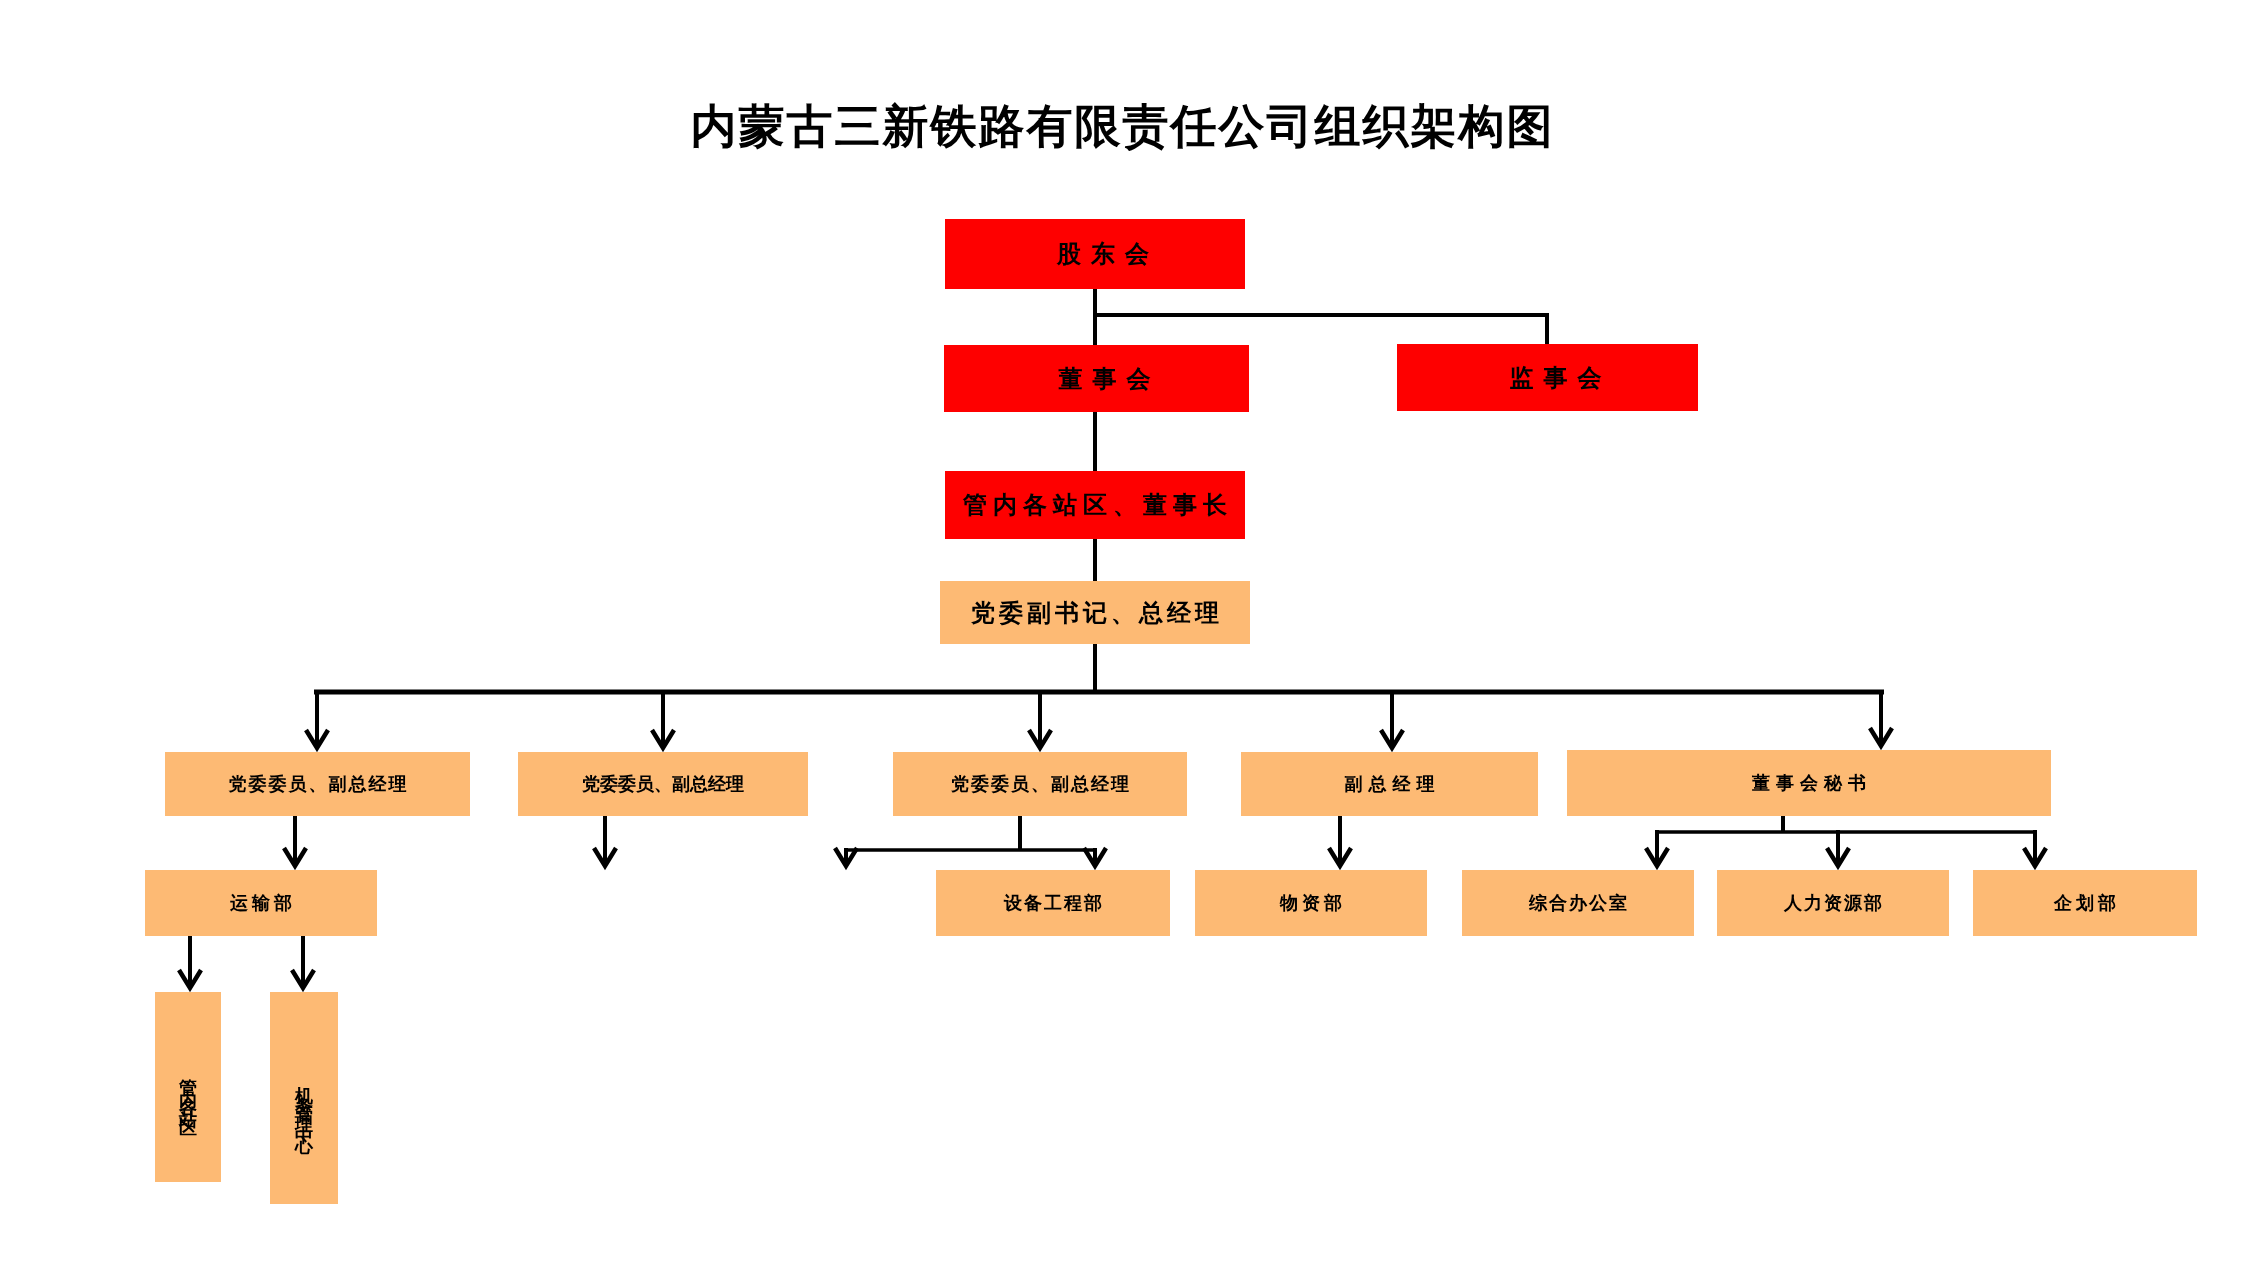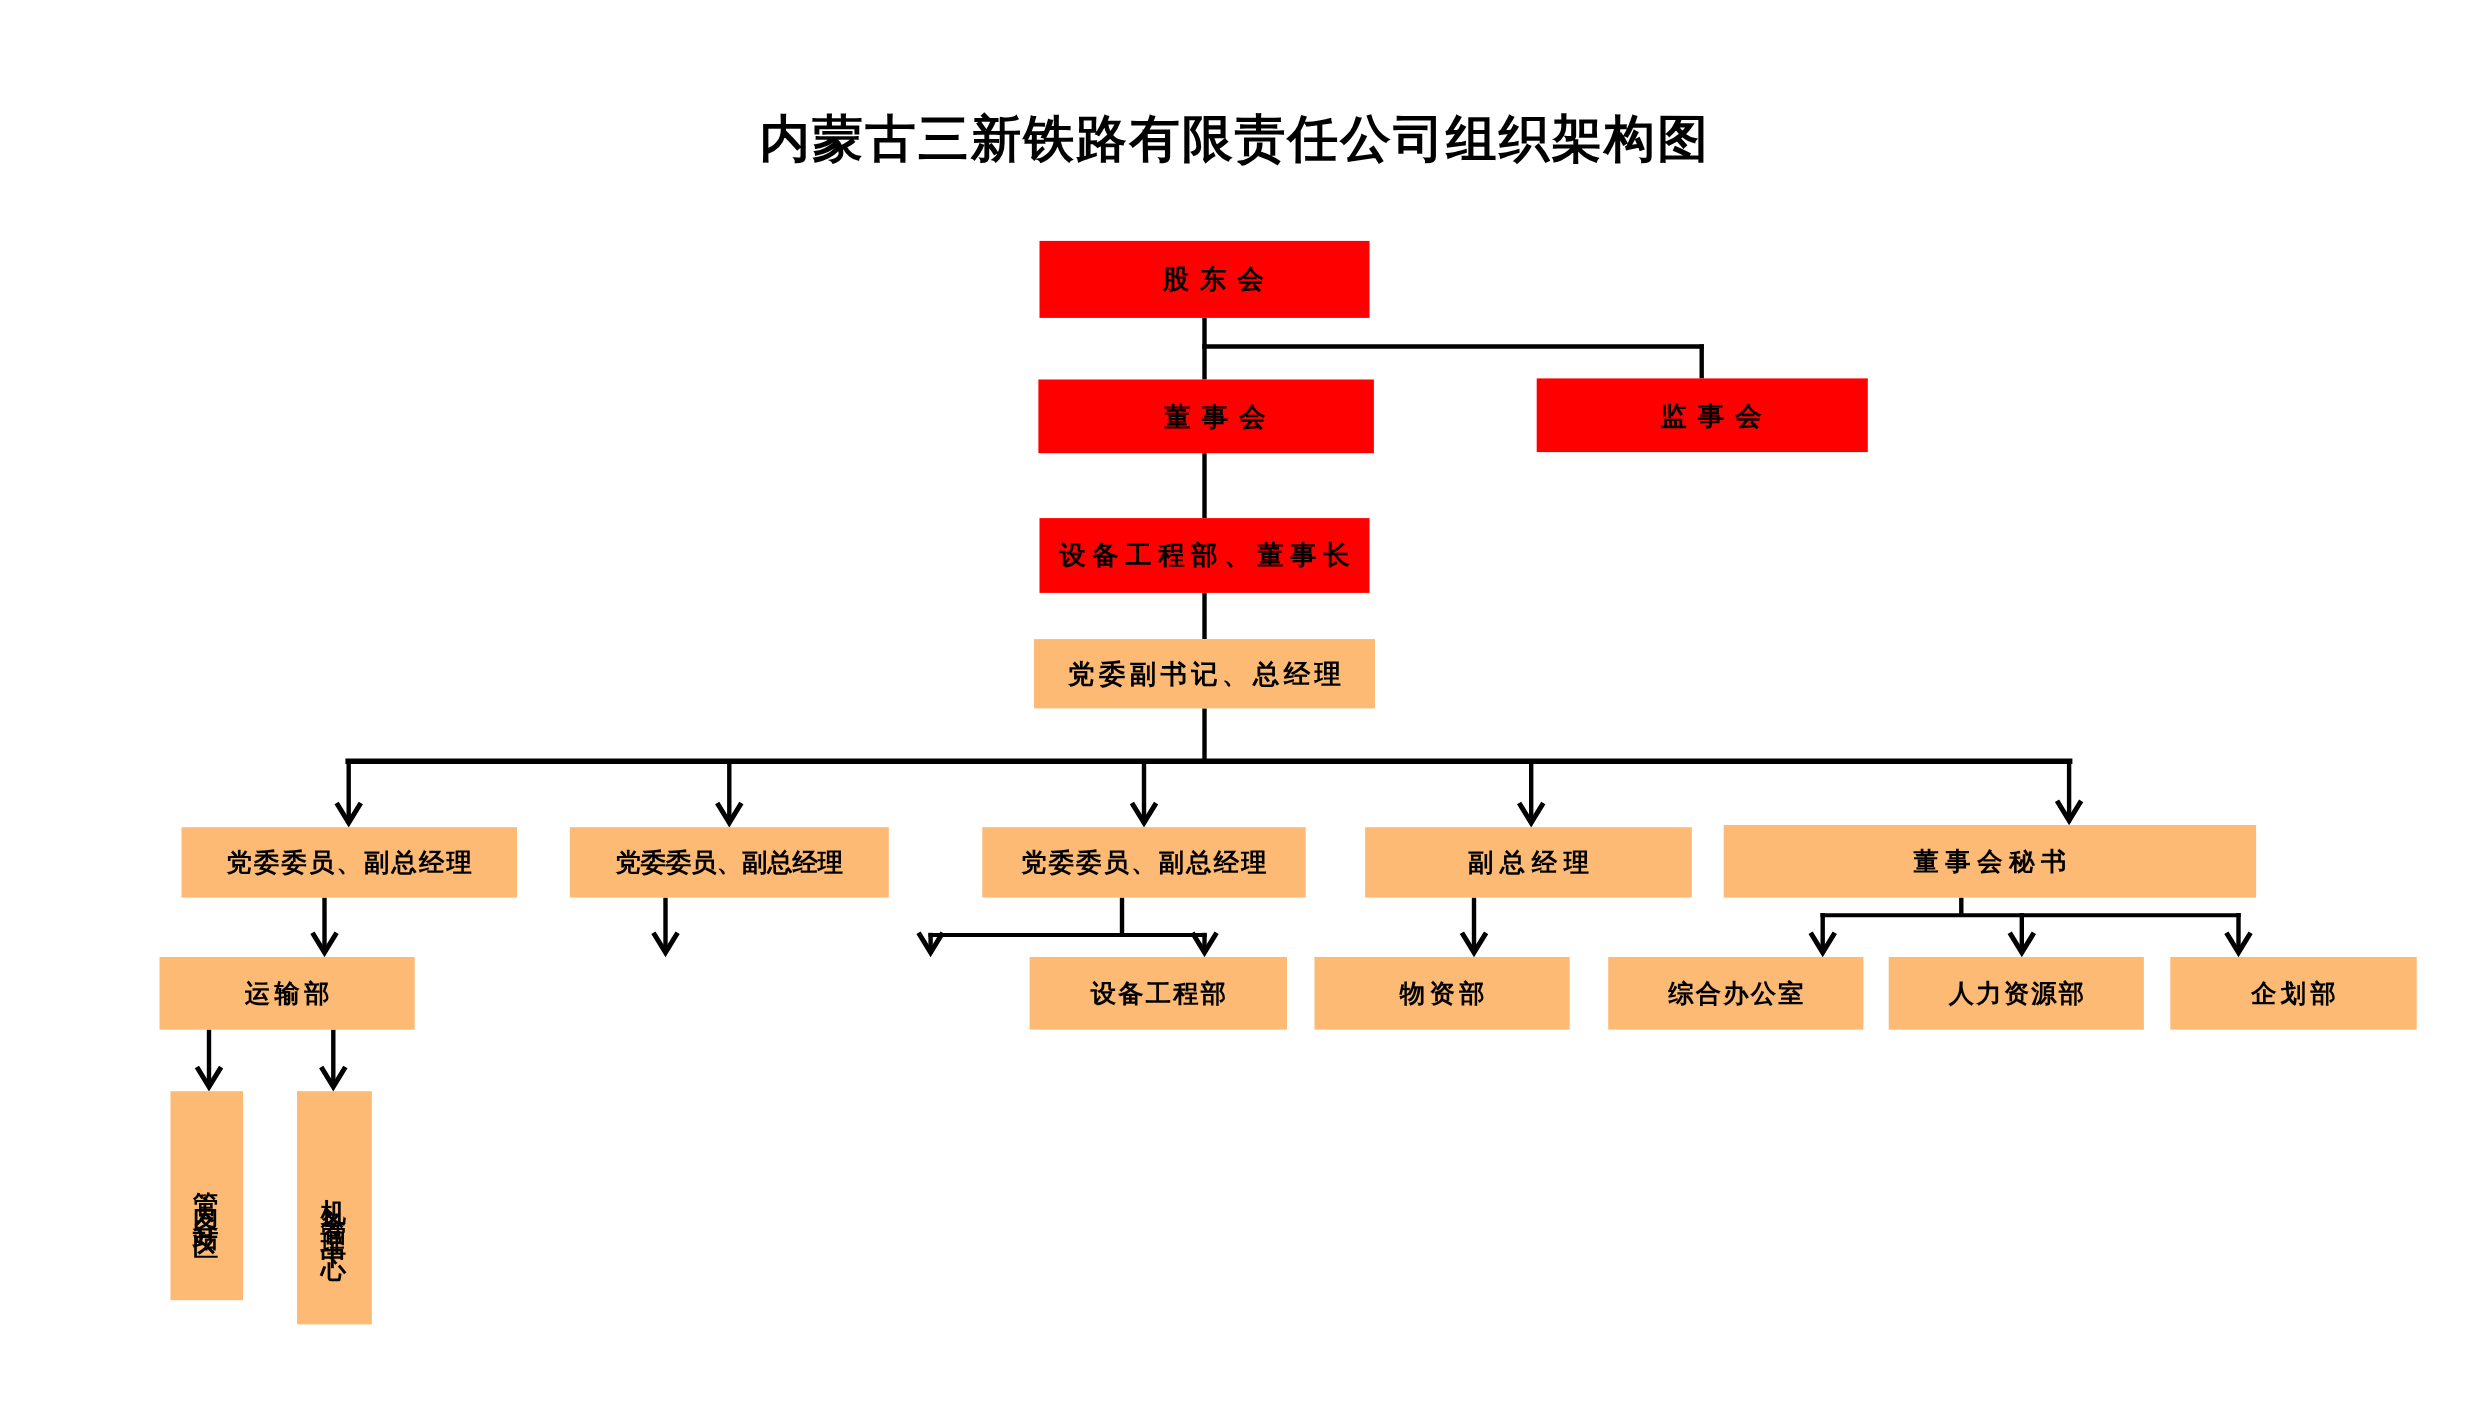--- a/index.html
+++ b/index.html
@@ -29,21 +29,21 @@
     align-items: center;
     justify-content: center;
     text-align: center;
     font-weight: bold;
     color: #000000;
     box-sizing: border-box;
   }
   .red  { background: #fe0000; }
   .blue { background: #fdba74; }
   .fs24 { font-size: 24px; }
-  .fs23 { font-size: 23px; text-align: center; }
+  .fs23 { font-size: 18px; text-align: center; }
   .ls10 { letter-spacing: 10px; padding-left: 26px; }
   .ls6  { letter-spacing: 6px;  padding-left: 6px; }
   .ls4  { letter-spacing: 4px;  padding-left: 4px; }
   .ls2  { letter-spacing: 2px;  padding-left: 2px; }
   .ls0  { letter-spacing: 0; }
   .vertical {
     writing-mode: vertical-rl;
     text-orientation: upright;
     letter-spacing: 10px;
     padding-left: 0;
@@ -103,21 +103,21 @@
 
     <line x1="190" y1="924" x2="190" y2="976" marker-end="url(#arrowhead)"></line>
     <line x1="303" y1="924" x2="303" y2="976" marker-end="url(#arrowhead)"></line>
   </svg>
 
   <div class="node red fs24 ls10" style="left:945px;top:207px;width:300px;height:70px">股东会</div>
 
   <div class="node red fs24 ls10" style="left:944px;top:333px;width:305px;height:67px">董事会</div>
   <div class="node red fs24 ls10" style="left:1397px;top:332px;width:301px;height:67px">监事会</div>
 
-  <div class="node red fs24 ls6" style="left:945px;top:459px;width:300px;height:68px">设备工程部、董事长</div>
+  <div class="node red fs24 ls6" style="left:945px;top:459px;width:300px;height:68px">管内各站区、董事长</div>
 
   <div class="node blue fs24 ls4" style="left:940px;top:569px;width:310px;height:63px">党委副书记、总经理</div>
 
   <div class="node blue fs23 ls2" style="left:165px;top:740px;width:305px;height:64px">党委委员、副总经理</div>
   <div class="node blue fs23 ls0" style="left:518px;top:740px;width:290px;height:64px">党委委员、副总经理</div>
   <div class="node blue fs23 ls2" style="left:893px;top:740px;width:294px;height:64px">党委委员、副总经理</div>
   <div class="node blue fs23 ls6" style="left:1241px;top:740px;width:297px;height:64px">副总经理</div>
   <div class="node blue fs23 ls6" style="left:1567px;top:738px;width:484px;height:66px">董事会秘书</div>
 
   <div class="node blue fs23 ls4" style="left:145px;top:858px;width:232px;height:66px">运输部</div>

